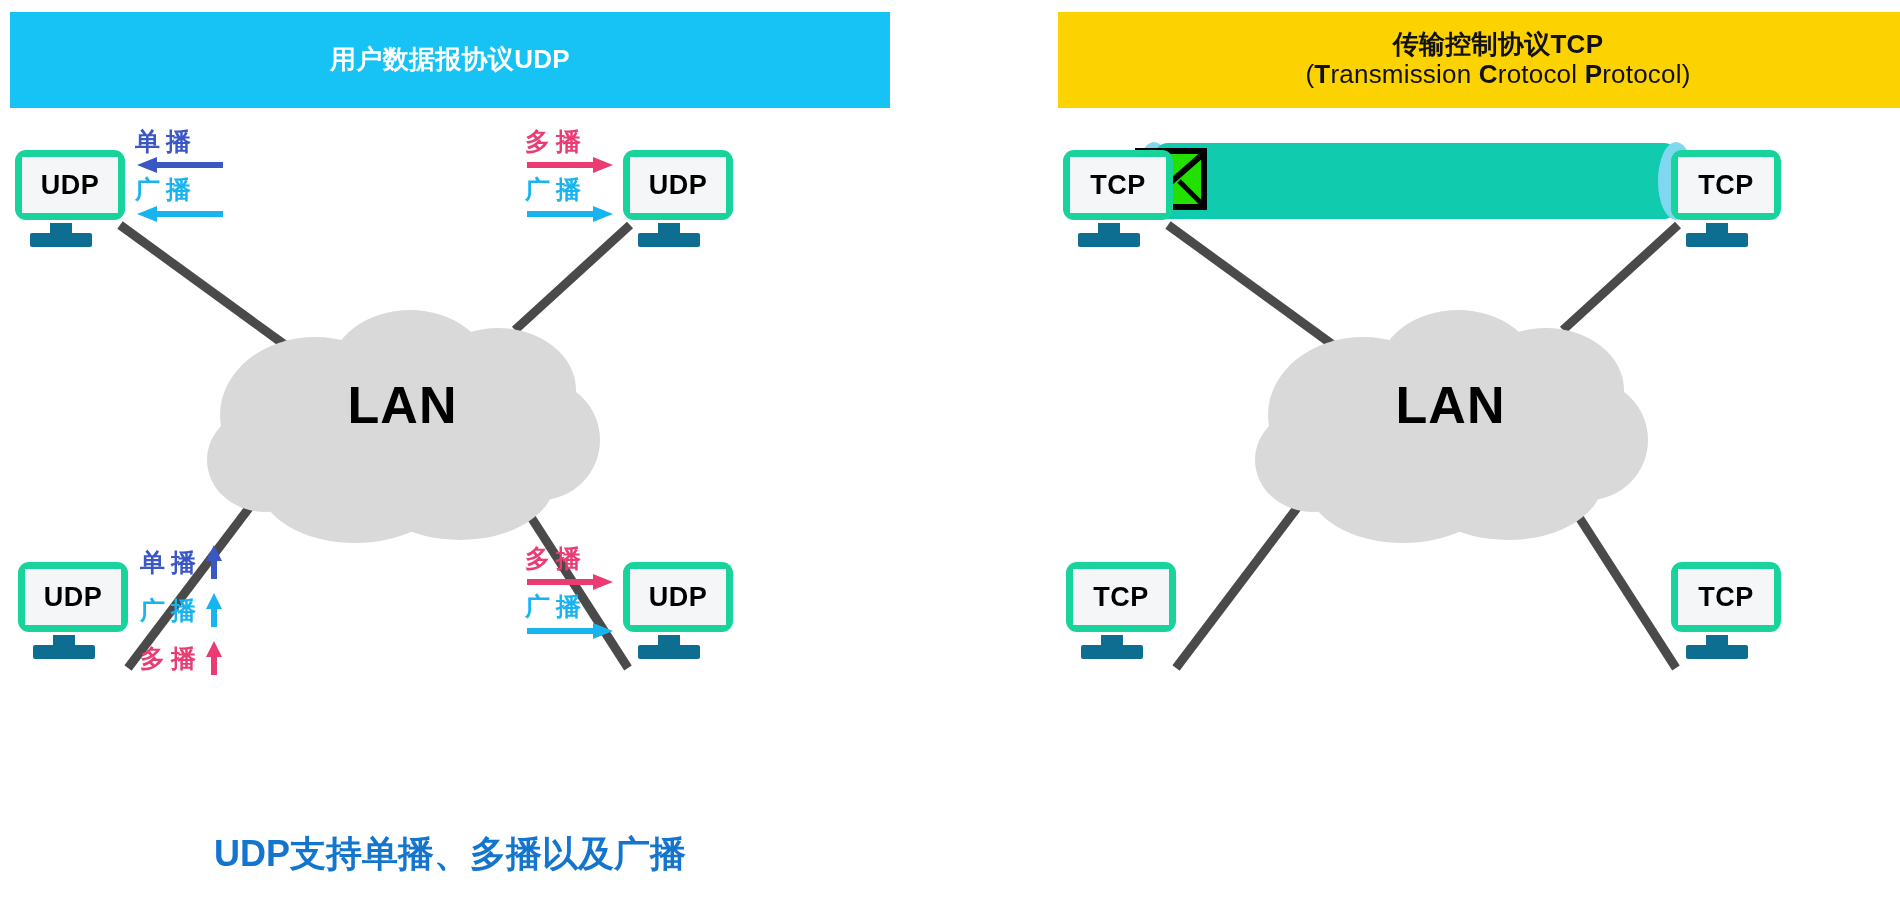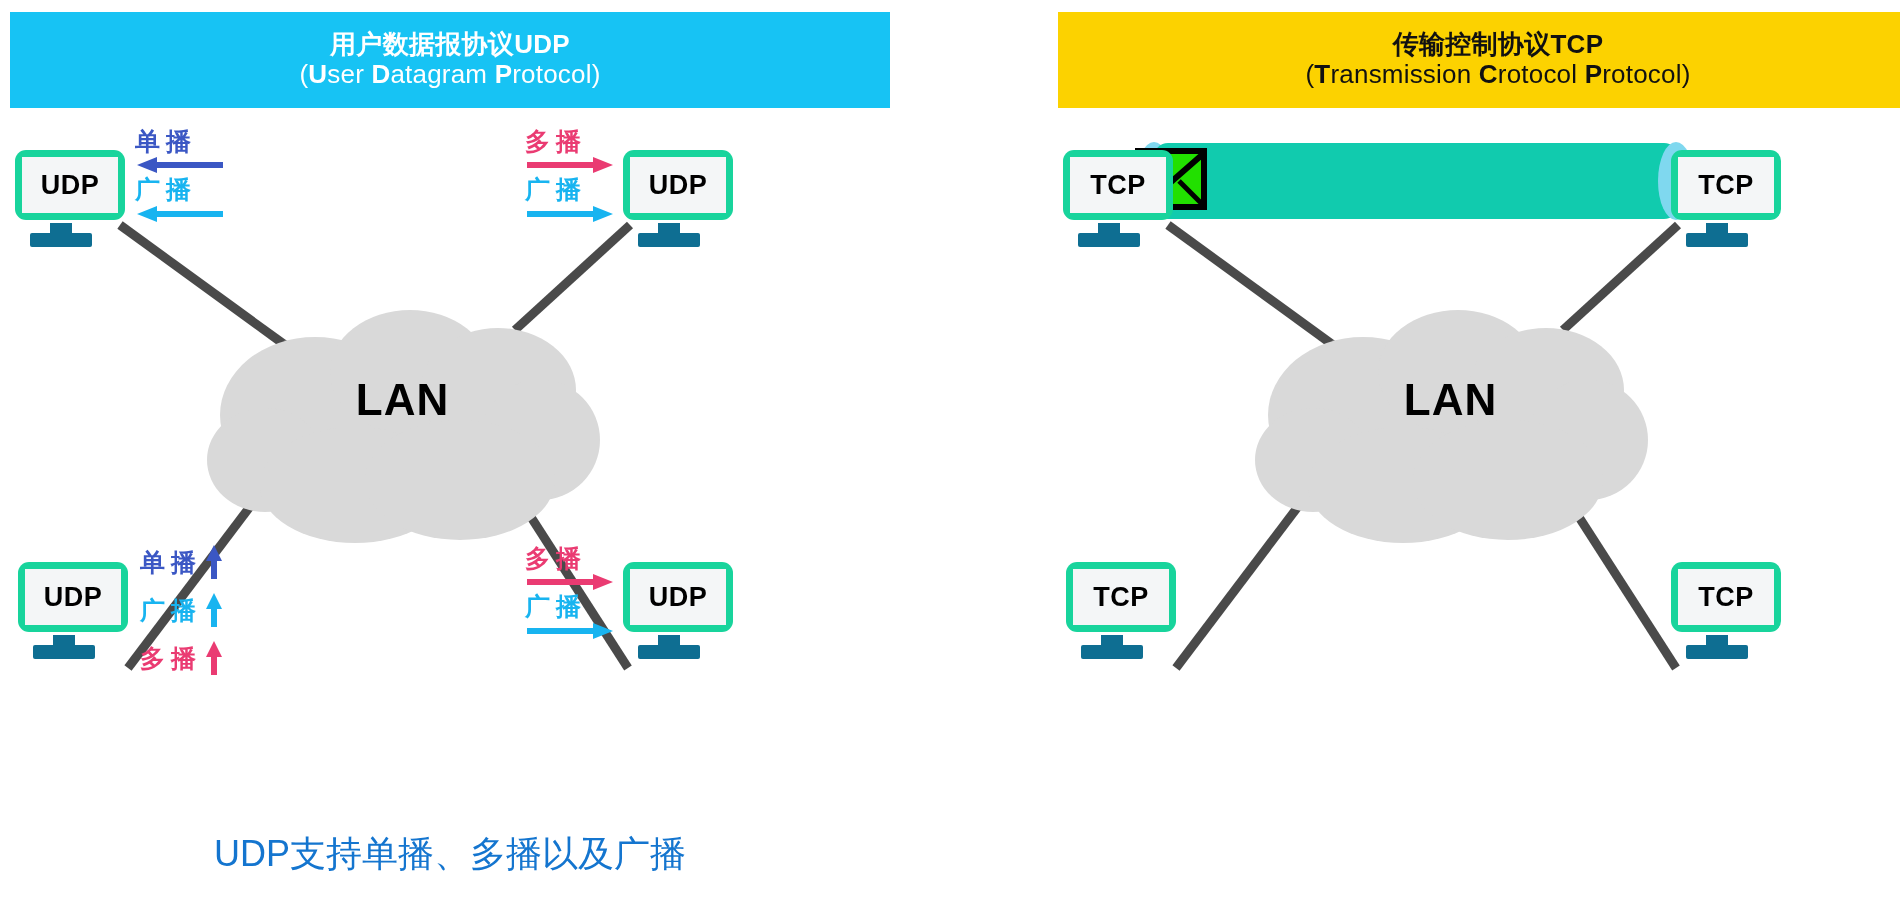--- a/index.html
+++ b/index.html
@@ -29,21 +29,21 @@
   .banner-l2 { font-size: 26px; font-weight: bold; letter-spacing: .2px; }
   #banner-udp .banner-l1, #banner-udp .banner-l2 { color: #ffffff; }
   #banner-tcp .banner-l1, #banner-tcp .banner-l2 { color: #111111; }
   .banner-l2 .cap { font-weight: bold; }
   .banner-l2 .rest { font-weight: normal; }
 
   
   .cloud { position: absolute; }
   .cloud-label {
     position: absolute; width: 100%; text-align: center;
-    font-size: 44px; font-weight: bold; color: #000;
+    font-size: 52px; font-weight: bold; color: #000;
     letter-spacing: 1px;
   }
 
   
   .links { position: absolute; top: 0; left: 0; }
 
   
   .node { position: absolute; width: 92px; }
   .node-screen {
     width: 110px; height: 70px;
@@ -104,37 +104,34 @@
     color: #2fd79a;
     white-space: nowrap;
     text-shadow: -1.5px -1.5px 0 #fff, 1.5px -1.5px 0 #fff,
                  -1.5px 1.5px 0 #fff, 1.5px 1.5px 0 #fff;
   }
 
   
   .footer-caption {
     position: absolute; bottom: 28px; width: 880px;
     text-align: center;
-    font-size: 36px; font-weight: normal;
+    font-size: 36px; font-weight: bold;
     color: #1475cf;
     white-space: nowrap;
   }
 </style>
 </head>
 <body>
 
 <div id="root">
 
   <div class="panel" id="panel-udp">
 
     <div class="banner" id="banner-udp">
       <div class="banner-l1">用户数据报协议UDP</div>
-      <div class="banner-l2">
-        <span class="rest">(</span><span class="cap">U</span><span class="rest">ser </span><span class="cap">D</span><span class="rest">atagram </span><span class="cap">P</span><span class="rest">rotocol)</span>
-      </div>
     </div>
 
     <svg class="links" width="880" height="907">
       <line x1="110" y1="225" x2="275" y2="345" stroke="#4a4a4a" stroke-width="9"></line>
       <line x1="620" y1="225" x2="505" y2="330" stroke="#4a4a4a" stroke-width="9"></line>
       <line x1="118" y1="668" x2="245" y2="500" stroke="#4a4a4a" stroke-width="9"></line>
       <line x1="618" y1="668" x2="510" y2="500" stroke="#4a4a4a" stroke-width="9"></line>
     </svg>
 
     <svg class="cloud" style="left:195px; top:300px;" width="395" height="245">

